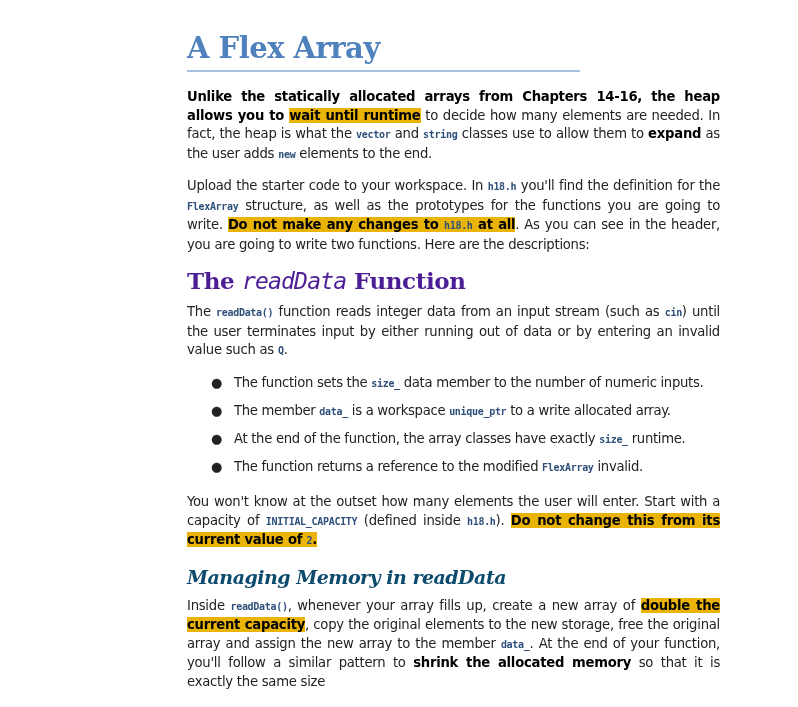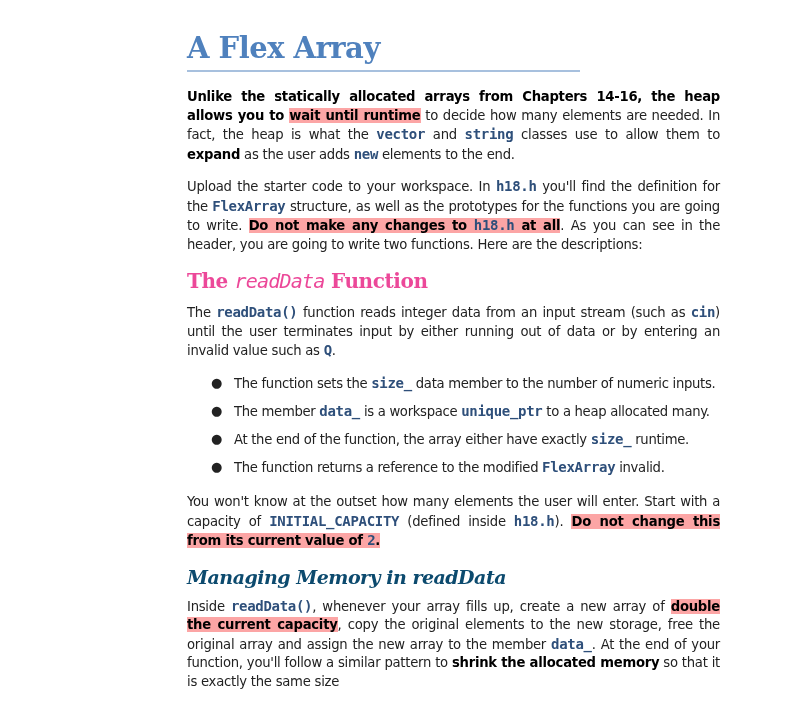--- a/index.html
+++ b/index.html
@@ -9,30 +9,30 @@
     font-family: "DejaVu Sans", sans-serif; font-size: 13.2px; color: #222;
     line-height: 18.5px;
   }
   .title {
     font-family: "DejaVu Serif", serif; font-weight: bold; color: #4f81bd;
     font-size: 29px; line-height: 40px; margin: 0;
     letter-spacing: -0.5px;
   }
   .title-rule { width: 393px; height: 2px; background: #a7c0de; margin-top: 2px; margin-bottom: 16px; }
   p { margin: 0 0 13px 0; text-align: justify; letter-spacing: -0.25px; }
-  .hl { background: #fca5a5; }
+  .hl { background: #eab308; }
   .b { font-weight: bold; color: #000; }
   code, .code {
     font-family: "DejaVu Sans Mono", monospace; font-weight: bold; color: #2e4f7a;
-    font-size: 14px; letter-spacing: -0.3px;
+    font-size: 10px; letter-spacing: -0.3px;
   }
   .code-it { }
   h2 {
-    font-family: "DejaVu Serif", serif; font-weight: bold; color: #ec4899;
-    font-size: 20px; line-height: 28px; margin: 10px 0 8px 0; letter-spacing: -0.4px;
+    font-family: "DejaVu Serif", serif; font-weight: bold; color: #4c1d95;
+    font-size: 23px; line-height: 28px; margin: 10px 0 8px 0; letter-spacing: -0.4px;
   }
   h2 .mono-it {
     font-family: "DejaVu Sans Mono", monospace; font-style: italic; font-weight: normal;
     letter-spacing: -0.8px;
   }
   h3 {
     font-family: "DejaVu Serif", serif; font-weight: bold; font-style: italic; color: #0c4a6e;
     font-size: 19px; line-height: 26px; margin: 12px 0 7px 0; letter-spacing: -0.5px;
   }
   ul { margin: 0 0 16px 0; padding: 0; list-style: none; }
@@ -56,22 +56,22 @@
   </p>
 
   <h2><span>The </span><span class="mono-it">readData</span><span> Function</span></h2>
 
   <p>
     <span>The </span><code class="code-it">readData()</code><span> function reads integer data from an input stream (such as </span><code>cin</code><span>) until the user terminates input by either running out of data or by entering an invalid value such as </span><code>Q</code><span>.</span>
   </p>
 
   <ul>
     <li><span class="bullet">●</span><span>The function sets the </span><code>size_</code><span> data member to the number of numeric inputs.</span></li>
-    <li><span class="bullet">●</span><span>The member </span><code>data_</code><span> is a workspace </span><code>unique_ptr</code><span> to a heap allocated many.</span></li>
-    <li><span class="bullet">●</span><span>At the end of the function, the array either have exactly </span><code>size_</code><span> runtime.</span></li>
+    <li><span class="bullet">●</span><span>The member </span><code>data_</code><span> is a workspace </span><code>unique_ptr</code><span> to a write allocated array.</span></li>
+    <li><span class="bullet">●</span><span>At the end of the function, the array classes have exactly </span><code>size_</code><span> runtime.</span></li>
     <li><span class="bullet">●</span><span>The function returns a reference to the modified </span><code>FlexArray</code><span> invalid.</span></li>
   </ul>
 
   <p>
     <span>You won't know at the outset how many elements the user will enter. Start with a capacity of </span><code>INITIAL_CAPACITY</code><span> (defined inside </span><code>h18.h</code><span>). </span><span class="hl b"><span>Do not change this from its current value of </span> <code>2</code><span>.</span></span>
   </p>
 
   <h3>Managing Memory in readData</h3>
 
   <p>

